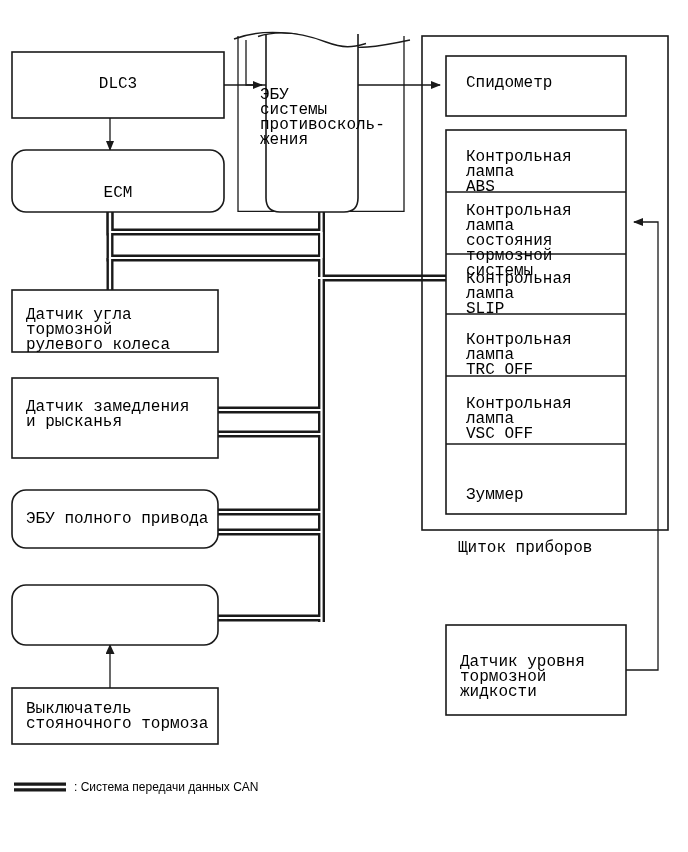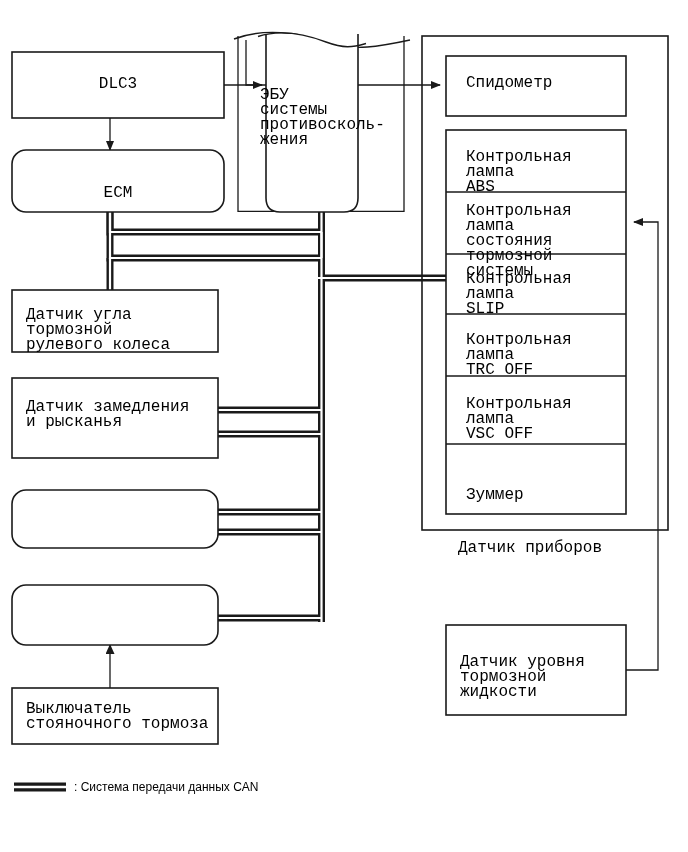--- a/index.html
+++ b/index.html
@@ -146,20 +146,21 @@
   <div class="boxlabel" style="left:260px;top:88px;width:96px;">ЭБУ системы
 противосколь-
 жения</div>
 
   <div class="boxlabel" style="left:26px;top:308px;width:190px;">Датчик угла тормозной
 рулевого колеса</div>
 
   <div class="boxlabel" style="left:26px;top:400px;width:190px;">Датчик замедления
 и рысканья</div>
 
+  <div class="boxlabel" style="left:26px;top:512px;width:190px;">ЭБУ полного привода</div>
 
 
   <div class="boxlabel" style="left:26px;top:702px;width:190px;">Выключатель
 стояночного тормоза</div>
 
   <div class="boxlabel" style="left:460px;top:655px;width:164px;">Датчик уровня
 тормозной жидкости</div>
 
   <div class="boxlabel" style="left:466px;top:76px;width:150px;">Спидометр</div>
 
@@ -174,17 +175,17 @@
 SLIP</div>
 
   <div class="boxlabel" style="left:466px;top:333px;width:156px;">Контрольная лампа
 TRC OFF</div>
 
   <div class="boxlabel" style="left:466px;top:397px;width:156px;">Контрольная лампа
 VSC OFF</div>
 
   <div class="boxlabel" style="left:466px;top:472px;width:156px;margin-top:16px;">Зуммер</div>
 
-  <div class="boxlabel" style="left:458px;top:541px;width:200px;">Датчик приборов</div>
+  <div class="boxlabel" style="left:458px;top:541px;width:200px;">Щиток приборов</div>
 
   <div class="legendlabel" style="left:74px;top:780px;width:400px;">: Система передачи данных CAN</div>
 
 </div>
 
 </body></html>

